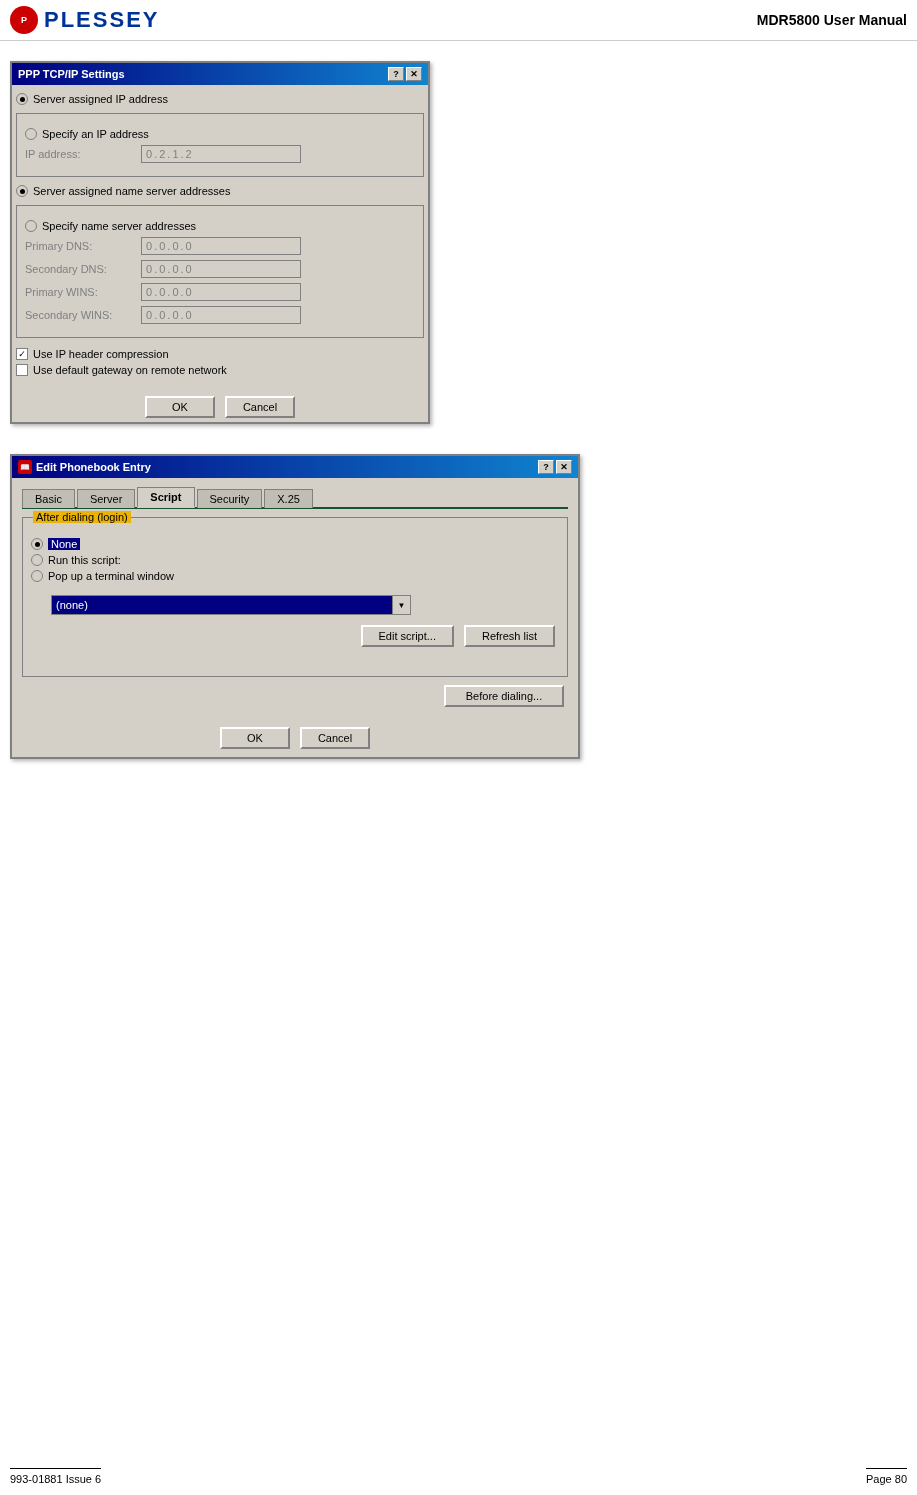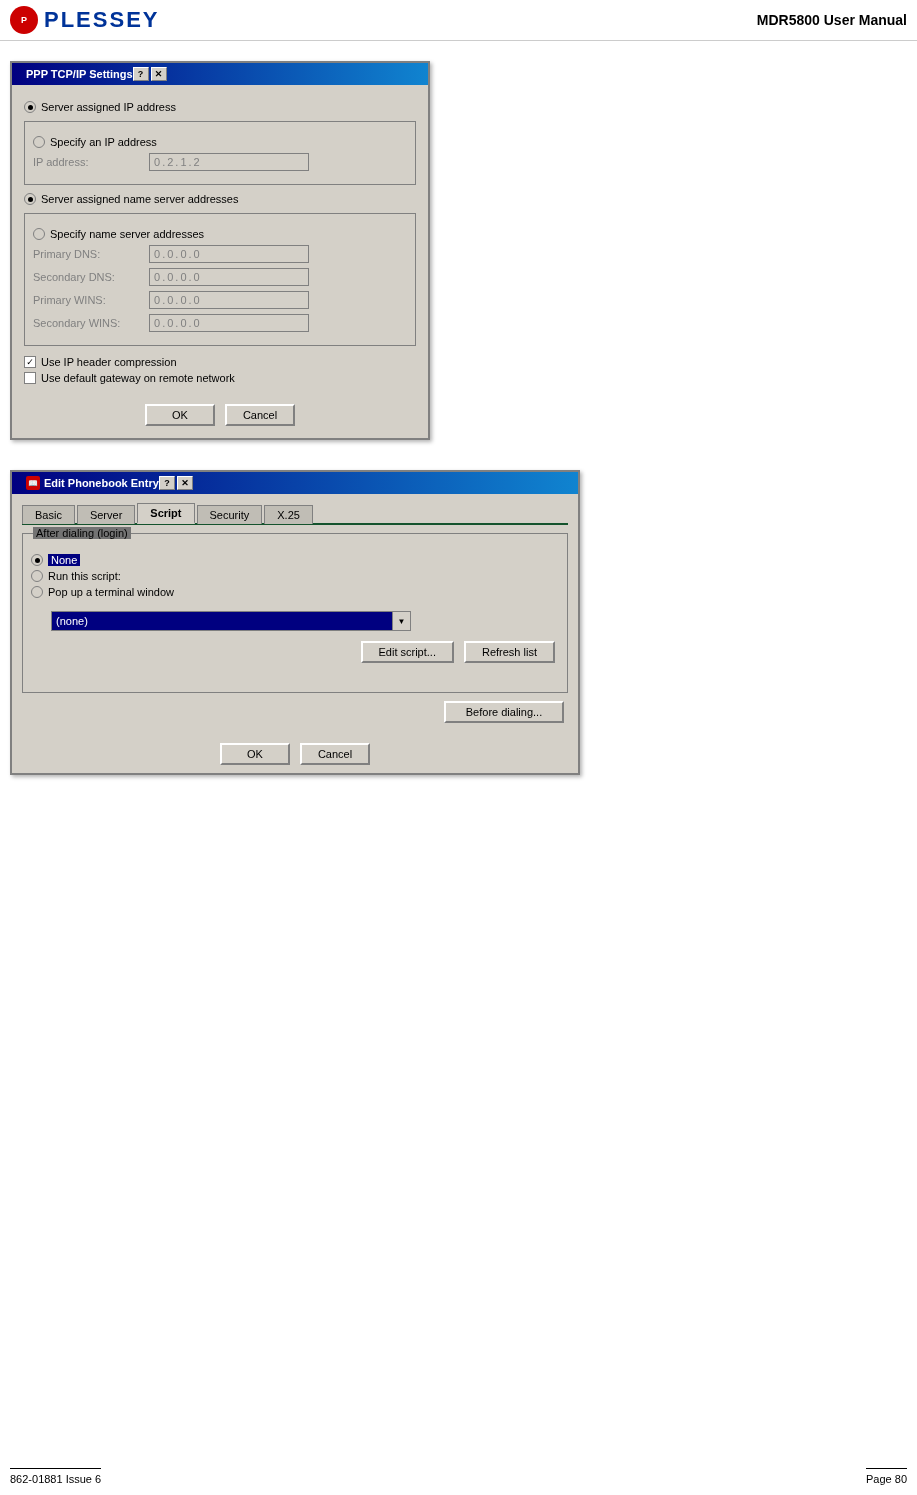--- a/index.html
+++ b/index.html
@@ -63,23 +63,24 @@
     .dialog {
       border: 2px solid #808080;
       background: #d4d0c8;
       width: 420px;
       box-shadow: 2px 2px 4px rgba(0,0,0,0.3);
     }
 
     .dialog-titlebar {
       background: linear-gradient(to right, #000080, #1084d0);
       color: white;
-      padding: 3px 14px;
-      display: flex;
-      align-items: center;
+      padding: 3px 6px;
+      display: flex;
+      align-items: center;
+      justify-content: space-between;
       font-size: 11px;
       font-weight: bold;
       height: 22px;
     }
     .dialog-titlebar-left {
       display: flex;
       align-items: center;
       gap: 4px;
     }
     .title-icon {
@@ -109,21 +110,21 @@
       border-left: 1px solid #fff;
       display: flex;
       align-items: center;
       justify-content: center;
       cursor: pointer;
       font-size: 9px;
       color: #000;
     }
 
     .dialog-body {
-      padding: 12px;
+      padding: 4px;
     }
 
     
     .radio-group, .checkbox-group {
       display: flex;
       align-items: center;
       gap: 5px;
       margin: 4px 0;
     }
     .radio-btn {
@@ -284,21 +285,21 @@
       border: 1px solid #808080;
       padding: 10px 8px 8px 8px;
       margin: 8px 0;
       position: relative;
       min-height: 160px;
     }
     .after-dial-label {
       position: absolute;
       top: -7px;
       left: 10px;
-      background: #737373;
+      background: #eab308;
       padding: 0 3px;
       font-size: 11px;
     }
 
     
     .script-btn-row {
       display: flex;
       justify-content: flex-end;
       gap: 10px;
       margin-top: 10px;
@@ -540,18 +541,18 @@
         <button class="btn">Cancel</button>
       </div>
 
     </div>
   </div>
 
 </div>
 
 <div class="footer">
   <div class="footer-line">
-    <span>862-01881 Issue 6</span>
+    <span>993-01881 Issue 6</span>
   </div>
   <div class="footer-line">
     <span>Page 80</span>
   </div>
 </div>
 
 </body></html>

